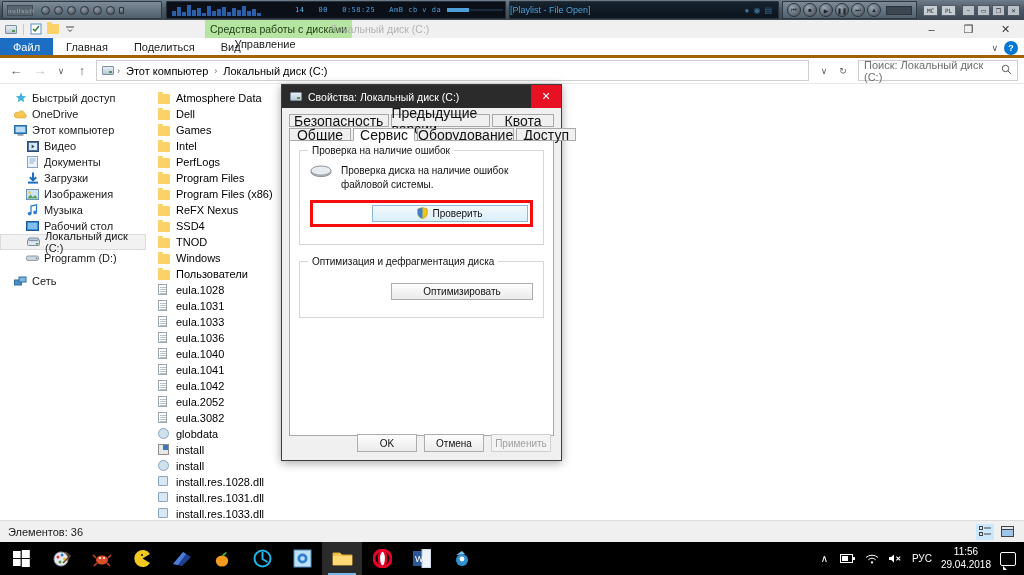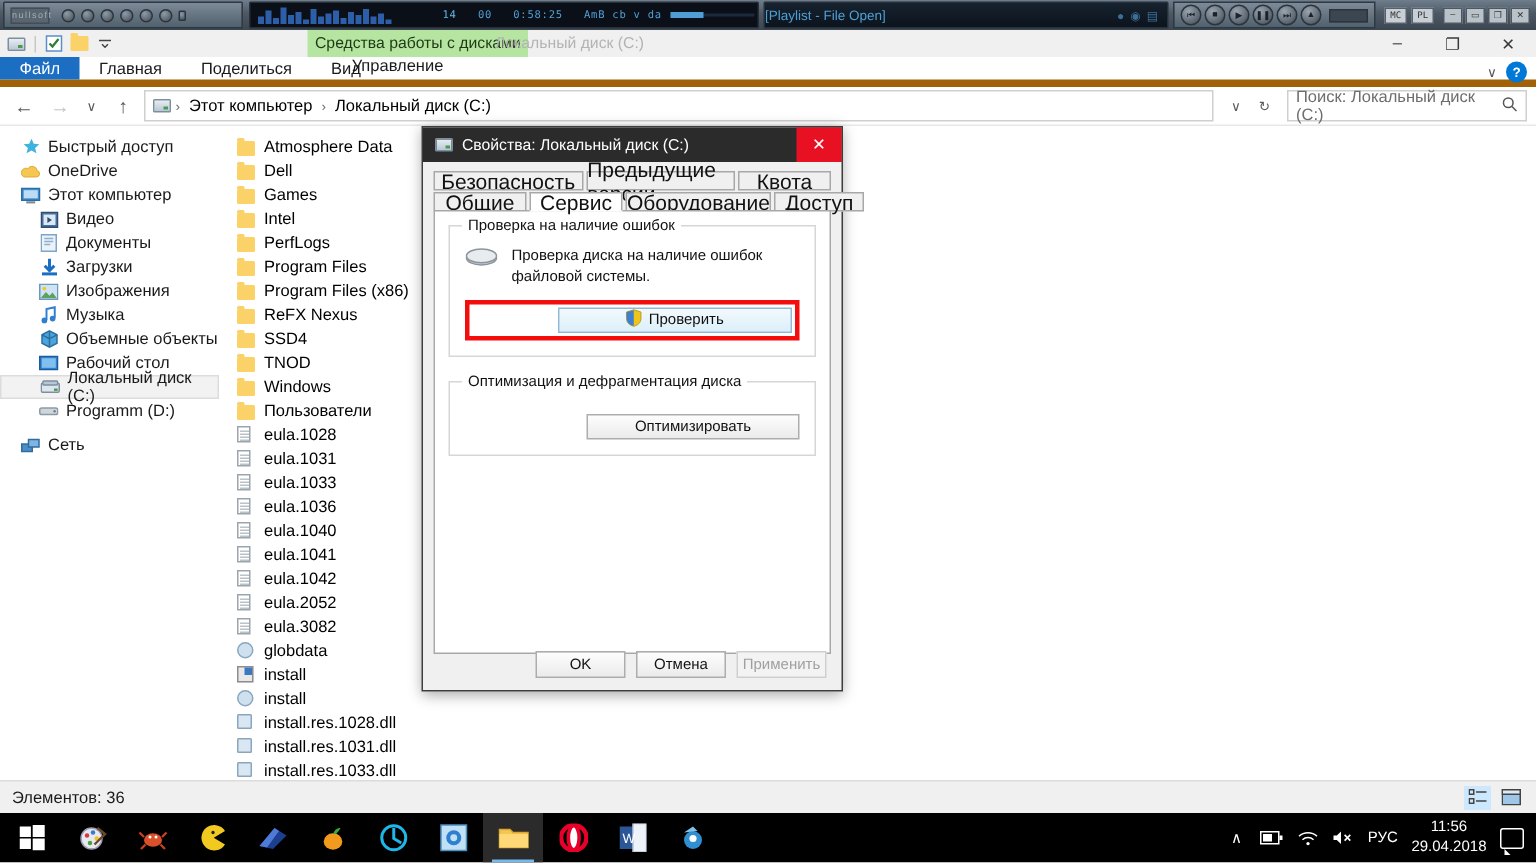--- a/index.html
+++ b/index.html
@@ -77,21 +77,21 @@
     color:#1d3a14; font-size:10.5px; display:flex; align-items:center;
     padding:0 5px;
   }
   .ex-wintitle { position:absolute; left:330px; top:0; height:18px; display:flex;
     align-items:center; color:#b3b3b3; font-size:10.5px;}
   .ex-wctl { position:absolute; right:0; top:0; height:18px; display:flex; }
   .ex-wctl div { width:37px; height:18px; display:flex; align-items:center;
     justify-content:center; font-size:11px; color:#3a3a3a; }
 
   .ex-ribbon { height:20px; background:#fff; display:flex; align-items:stretch;
-    border-bottom:5px solid #a16207; position:relative;}
+    border-bottom:3px solid #a16207; position:relative;}
   .rb-file { background:#1b6ec2; color:#fff; padding:0 13px; display:flex;
     align-items:center; font-size:11px; }
   .rb-tab { padding:0 13px; display:flex; align-items:center; font-size:11px; color:#1a1a1a;}
   .rb-tab.ctx { position:absolute; left:205px; width:120px; justify-content:center;}
   .rb-help { position:absolute; right:6px; top:3px; display:flex; align-items:center; gap:6px;}
   .rb-help .chev { color:#555; font-size:9px; }
   .help-circ { width:14px; height:14px; border-radius:50%; background:#0078d7; color:#fff;
     font-size:9px; display:flex; align-items:center; justify-content:center; font-weight:bold;}
 
   .ex-addrbar { height:26px; background:#fff; display:flex; align-items:center;
@@ -146,21 +146,21 @@
   .tab { flex:1; height:13px; background:#f0f0f0; border:1px solid #a8a8a8;
     font-size:14px; display:flex; align-items:center; justify-content:center;
     color:#111; }
   .tab.sel { background:#fff; border-bottom:1px solid #fff; position:relative; z-index:3; }
   .tabrow.r2 { margin-top:1px; }
 
   .tabpage { background:#fff; border:1px solid #a8a8a8; height:296px;
     margin-top:-1px; position:relative; padding:9px 9px;}
 
   .grp { border:1px solid #d6d6d6; background:#fff; position:relative;
-    padding:13px 10px 10px 10px; }
+    padding:13px 10px 17px 10px; }
   .grp-leg { position:absolute; top:-6px; left:8px; background:#fff; padding:0 4px;
     font-size:10px; color:#111; }
   .grp-row { display:flex; gap:9px; align-items:flex-start; }
   .grp-txt { font-size:10px; color:#111; line-height:1.35; }
   .dlgbtn { height:17px; background:linear-gradient(#fdfdfd,#ecebeb); border:1px solid #adadad;
     font-size:10px; display:flex; align-items:center; justify-content:center; gap:4px; color:#111;}
   .btnwrap-hl { margin-top:9px; border:3px solid #f40d0d; padding:2px;
     display:flex; justify-content:flex-end; }
   .check-btn { width:156px; background:linear-gradient(#f2f9fd,#dceffa);
     border:1px solid #8fb9d6; }
@@ -426,29 +426,20 @@
           </div>
           <div class="nav-item ind">
             <span class="nic">
               <svg width="11" height="12" viewBox="0 0 11 12">
                 <path d="M4 9.4V2l5.5-1.2v7" stroke="#2f7fd0" stroke-width="1.3" fill="none"></path>
                 <circle cx="2.6" cy="9.6" r="1.9" fill="#2f7fd0"></circle>
                 <circle cx="8.1" cy="8.4" r="1.9" fill="#2f7fd0"></circle>
               </svg>
             </span>
             <span>Музыка</span>
-          </div>
-          <div class="nav-item ind">
-            <span class="nic">
-              <svg width="12" height="12" viewBox="0 0 12 12">
-                <path d="M6 0.6l5 2.6v5.6L6 11.4 1 8.8V3.2z" fill="#4ca3dd" stroke="#2a6f9e"></path>
-                <path d="M6 0.6v5.2L1 3.2M6 5.8l5-2.6M6 5.8v5.6" stroke="#2a6f9e" fill="none"></path>
-              </svg>
-            </span>
-            <span>Объемные объекты</span>
           </div>
           <div class="nav-item ind">
             <span class="nic">
               <svg width="13" height="10" viewBox="0 0 13 10">
                 <rect x="0.5" y="0.5" width="12" height="9" fill="#2f7fd0" stroke="#1d5b9a"></rect>
                 <rect x="1.8" y="1.8" width="9.4" height="6.4" fill="#7fc0ef"></rect>
               </svg>
             </span>
             <span>Рабочий стол</span>
           </div>

